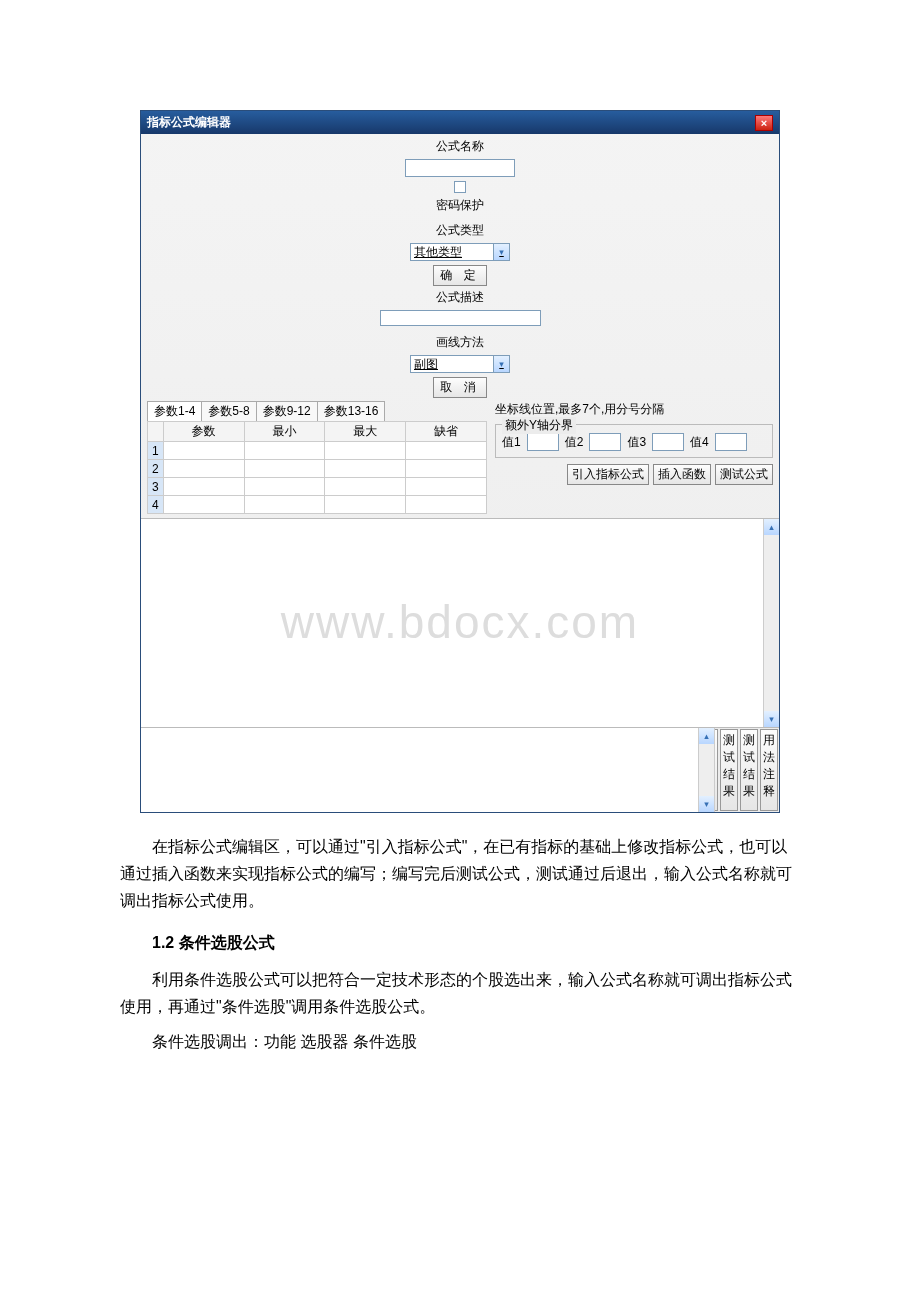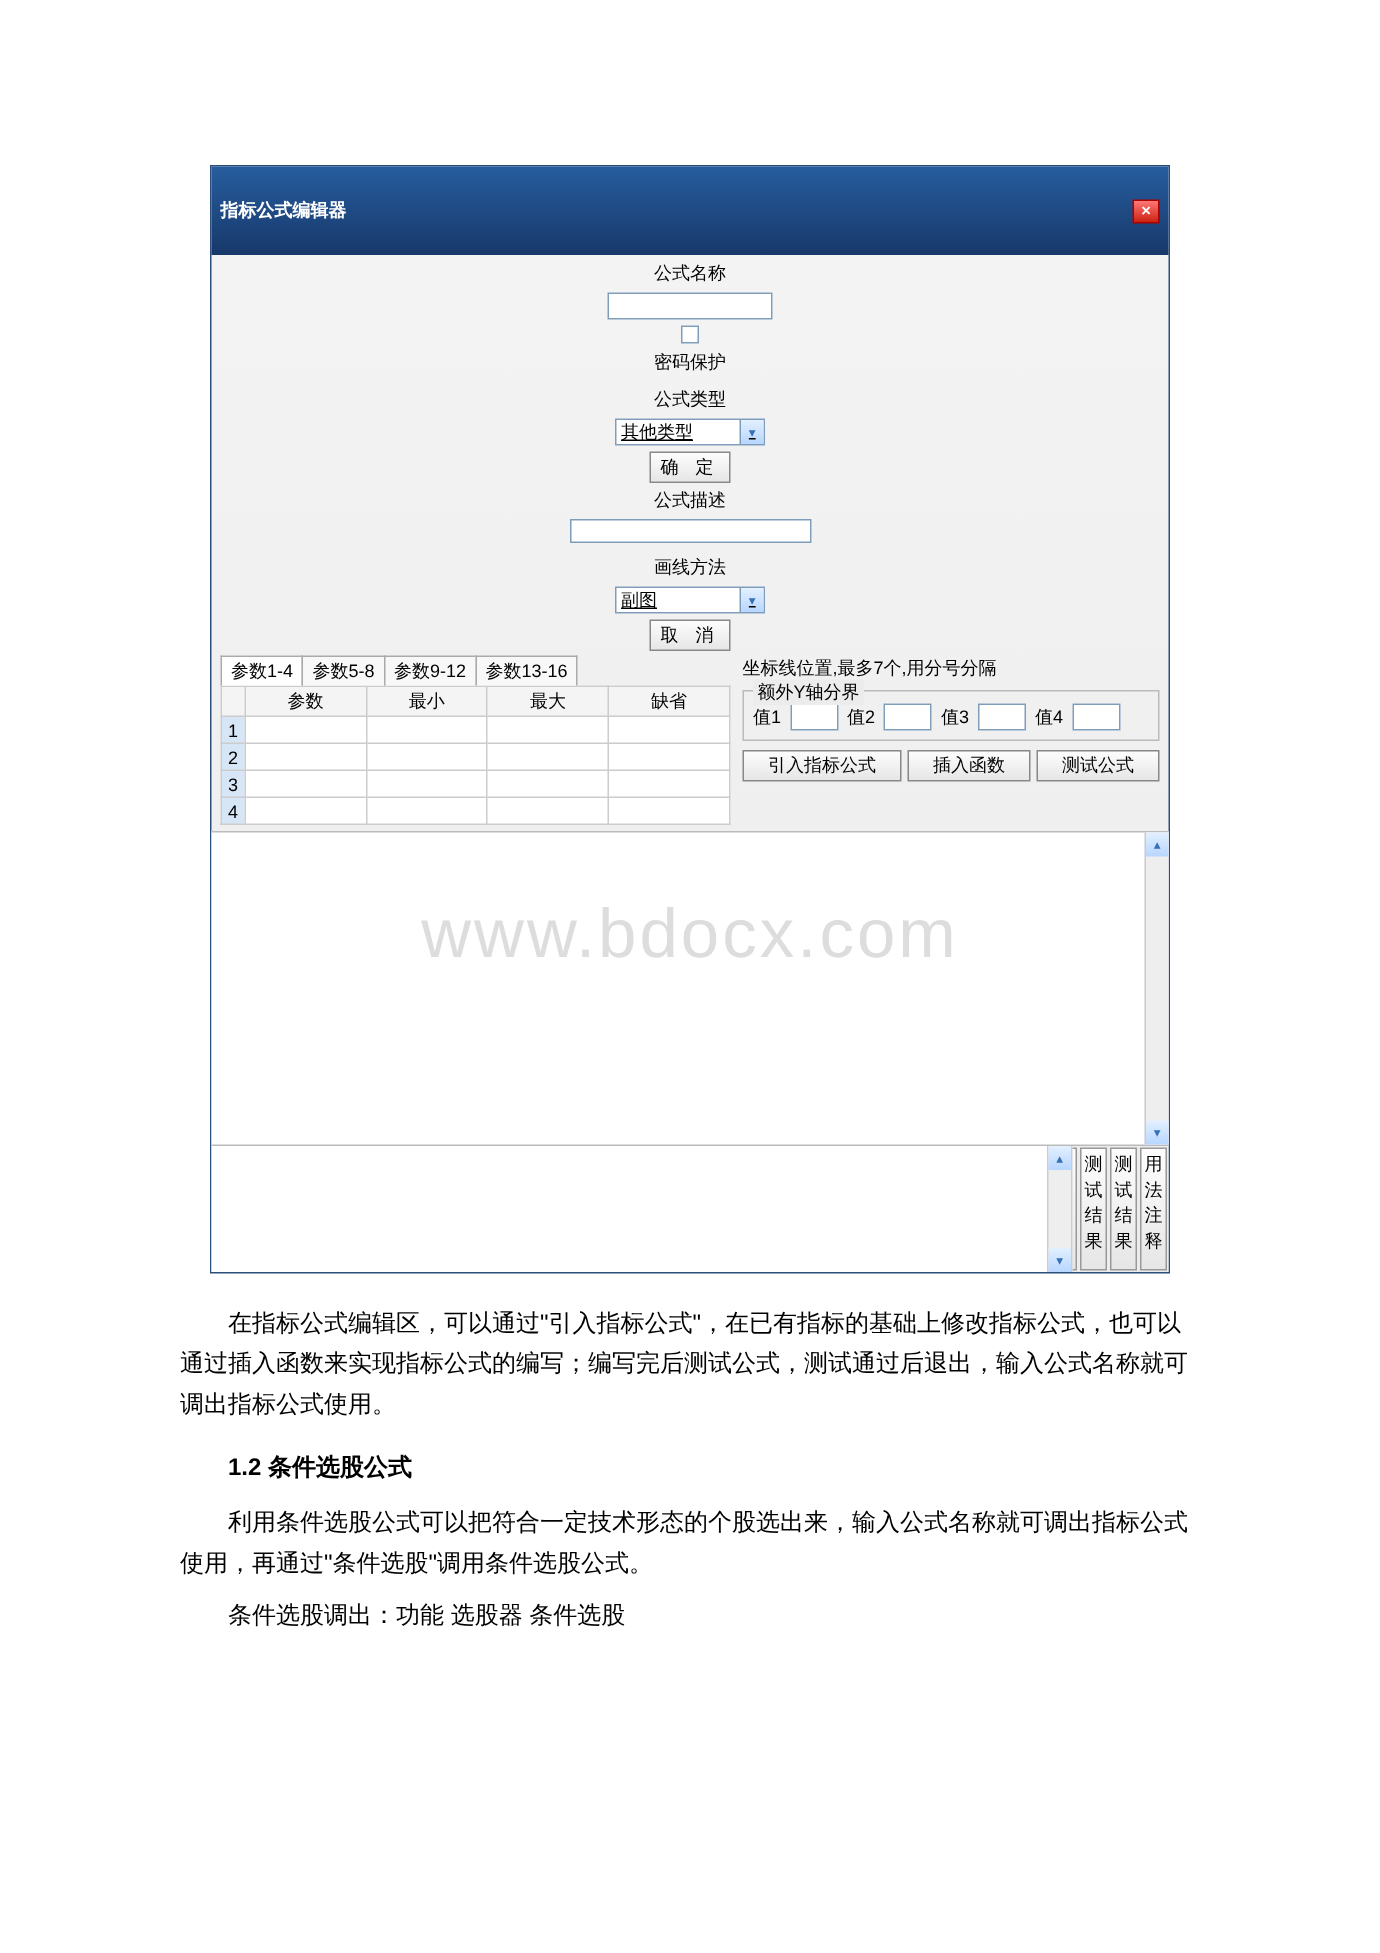--- a/index.html
+++ b/index.html
@@ -17,21 +17,21 @@
   background: linear-gradient(#f4f4f4,#ececec);
   width: 640px;
   margin: 0 auto 20px;
   position: relative;
 }
 .titlebar {
   background: linear-gradient(#275d9e,#17386a);
   color: #fff;
   font-weight: bold;
   font-size: 12px;
-  padding: 21px 6px;
+  padding: 3px 6px;
   display: flex;
   justify-content: space-between;
   align-items: center;
 }
 .close-btn {
   width: 18px; height: 16px;
   background: linear-gradient(#f77,#c21);
   border: 1px solid #a00;
   display: flex; align-items: center; justify-content: center;
   color: #fff; font-size: 11px; font-weight: bold;
@@ -55,21 +55,21 @@
   border-left: 1px solid #7e9db9;
   display: flex; align-items: center; justify-content: center;
   color: #3670b5; font-size: 9px;
 }
 .win-btn {
   border: 1px solid #888; background: linear-gradient(#fdfdfd,#e6e6e6);
   font-size: 12px; padding: 1px 6px; cursor: pointer;
   min-width: 52px; text-align: center;
   letter-spacing: 4px;
 }
-.win-btn.small { letter-spacing: 0; min-width: auto; padding: 1px 16px; font-family: Liberation Serif, serif; }
+.win-btn.small { letter-spacing: 0; min-width: auto; padding: 1px 4px; font-family: Liberation Serif, serif; }
 .mid-area { display: flex; padding: 0 6px 4px 6px; gap: 8px; }
 .params-area { flex: 0 0 340px; }
 .tabs { display: flex; font-size: 12px; }
 .tab {
   border: 1px solid #aaa; border-bottom: none; background: #f8f8f8;
   padding: 1px 6px; margin-right: -1px; cursor: pointer;
 }
 .tab.active { background: #fff; }
 .param-table {
   border: 1px solid #aaa; background: #fff; font-size: 12px;

